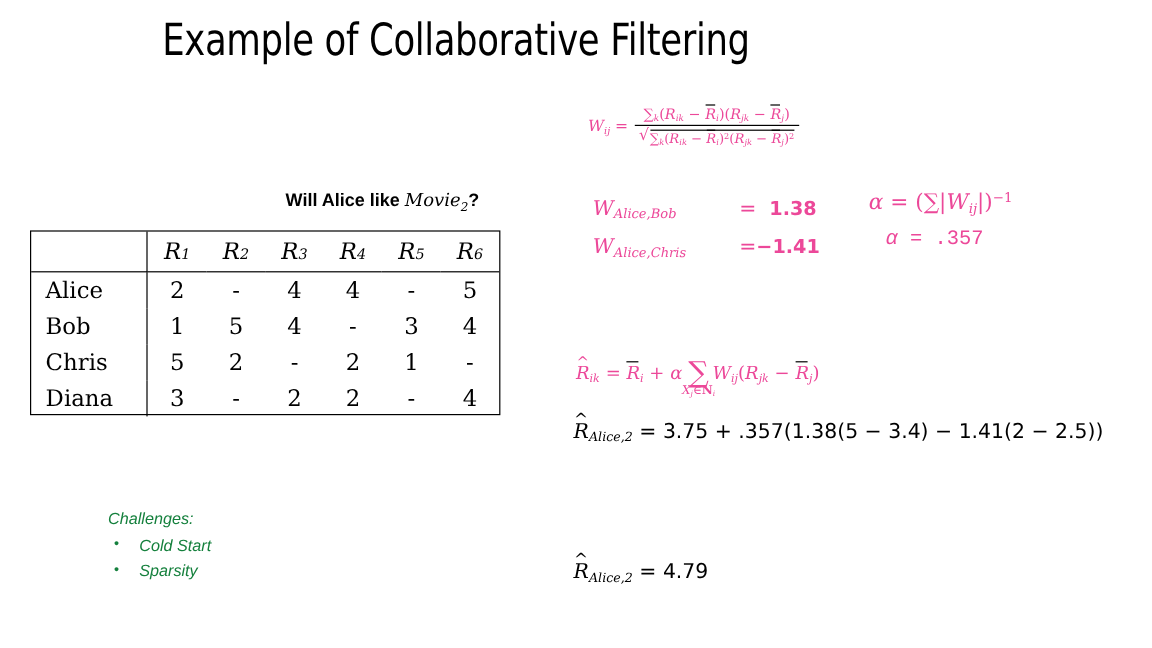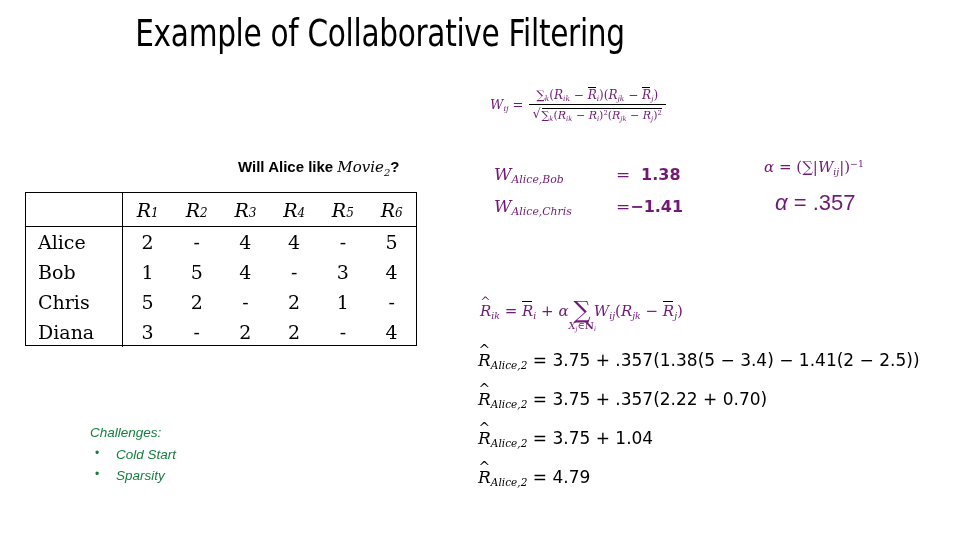--- a/index.html
+++ b/index.html
@@ -141,21 +141,21 @@
     left: 5px;
     top: -1px;
     font-style: normal;
     font-size: 12px;
   }
 
   
   .math {
     position: absolute;
     font-family: "DejaVu Serif", serif;
-    color: #701a75;
+    color: #ec4899;
     white-space: nowrap;
   }
   .mi { font-style: italic; }
   .sub {
     font-size: 0.62em;
     vertical-align: -0.28em;
     font-style: italic;
   }
   .sup {
     font-size: 0.62em;
@@ -259,29 +259,29 @@
   }
   .wval .num {
     font-style: normal;
     font-weight: bold;
     font-family: "DejaVu Sans", sans-serif;
     font-size: 16px;
   }
 
   
   .alpha-def {
-    left: 764px;
+    left: 724px;
     top: 158px;
-    font-size: 15px;
+    font-size: 18px;
   }
   .alpha-val {
-    left: 775px;
+    left: 738px;
     top: 190px;
-    font-size: 22px;
-    font-family: Liberation Sans, sans-serif;
+    font-size: 17px;
+    font-family: Liberation Mono, monospace;
   }
   .alpha-val .gk { font-style: italic; }
   .alpha-val .vn { font-weight: normal; }
 
   
   .predf {
     left: 480px;
     top: 296px;
     font-size: 15px;
   }
@@ -427,25 +427,19 @@
   </div>
 
   <div class="math predf">
     <span class="hat mi">R</span><span class="sub">ik</span> <span>=</span> <span class="bar mi">R</span><span class="sub">i</span> <span>+</span> <span class="mi">α</span><span class="bigsig"><span>∑</span><span class="ssub"><span>X</span><span class="sub">j</span><span>∈</span><b>N</b><span class="sub">i</span></span></span><span class="mi">W</span><span class="sub">ij</span>(<span class="mi">R</span><span class="sub">jk</span> <span>−</span> <span class="bar mi">R</span><span class="sub">j</span>)
   </div>
 
   <div class="math calc calc-1">
     <span class="lhs"><span class="hat">R</span><span class="sub">Alice,2</span></span> <span>=</span> <span>3.75 + .357(1.38(5 − 3.4)  − 1.41(2 − 2.5))</span>
   </div>
 
-  <div class="math calc calc-2">
-    <span class="lhs"><span class="hat">R</span><span class="sub">Alice,2</span></span> <span>=</span> <span>3.75 + .357(2.22 + 0.70)</span>
-  </div>
-
-  <div class="math calc calc-3">
-    <span class="lhs"><span class="hat">R</span><span class="sub">Alice,2</span></span> <span>=</span> <span>3.75 + 1.04</span>
-  </div>
+
 
   <div class="math calc calc-4">
     <span class="lhs"><span class="hat">R</span><span class="sub">Alice,2</span></span> <span>=</span> <span>4.79</span>
   </div>
 
 </div>
 
 </body></html>

